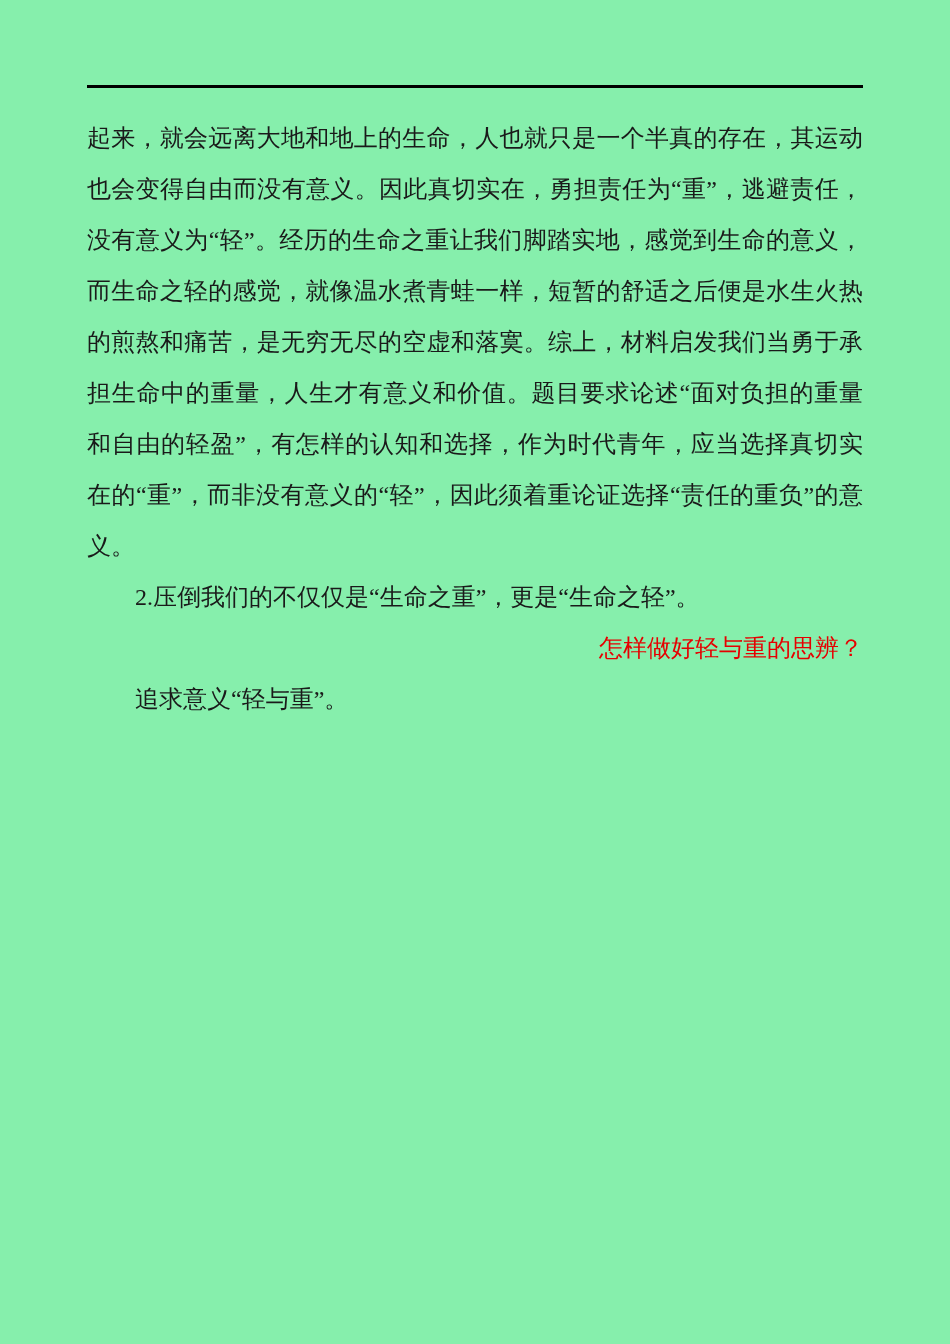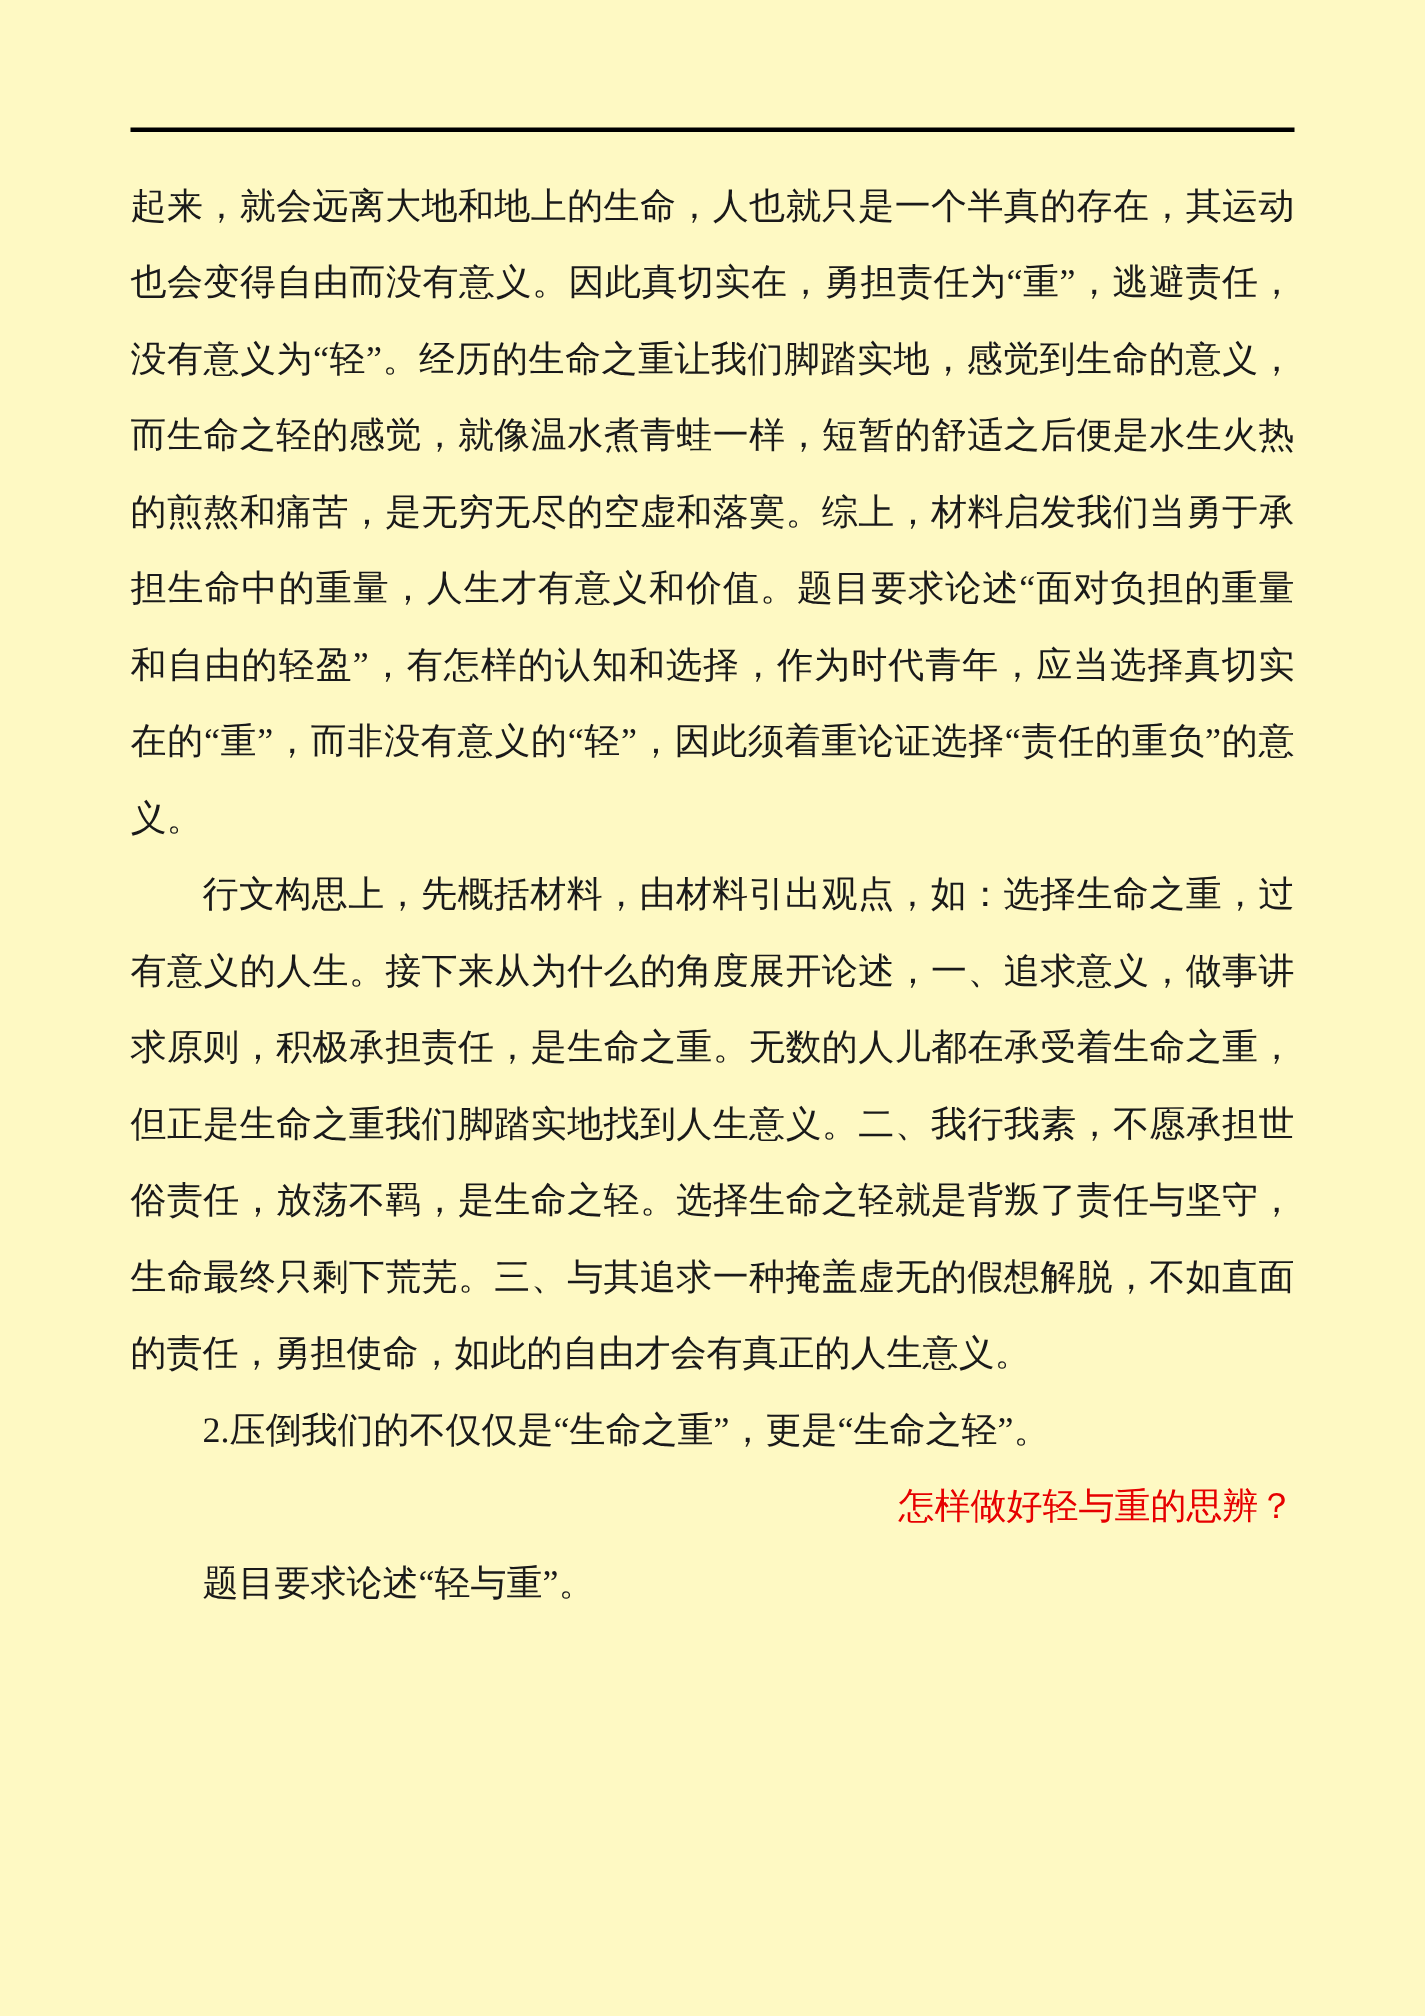--- a/index.html
+++ b/index.html
@@ -8,21 +8,21 @@
   body {
     width: 950px;
     height: 1344px;
     position: relative;
     overflow: hidden;
     font-family: "Liberation Serif", "DejaVu Serif", serif;
   }
   .page {
     position: absolute;
     inset: 0;
-    background: #fef9c3;
+    background: #86efac;
   }
   .header-rule {
     position: absolute;
     left: 87px;
     top: 85px;
     width: 776px;
     height: 0;
     border-top: 3px solid #000000;
   }
   .content {
@@ -44,18 +44,17 @@
     font-weight: normal;
   }
 </style>
 </head>
 <body>
 
 <div class="page">
   <div class="header-rule"></div>
   <div class="content" id="doc-body">
       <div class="para">起来，就会远离大地和地上的生命，人也就只是一个半真的存在，其运动也会变得自由而没有意义。因此真切实在，勇担责任为“重”，逃避责任，没有意义为“轻”。经历的生命之重让我们脚踏实地，感觉到生命的意义，而生命之轻的感觉，就像温水煮青蛙一样，短暂的舒适之后便是水生火热的煎熬和痛苦，是无穷无尽的空虚和落寞。综上，材料启发我们当勇于承担生命中的重量，人生才有意义和价值。题目要求论述“面对负担的重量和自由的轻盈”，有怎样的认知和选择，作为时代青年，应当选择真切实在的“重”，而非没有意义的“轻”，因此须着重论证选择“责任的重负”的意义。</div>
-      <div class="para indent">行文构思上，先概括材料，由材料引出观点，如：选择生命之重，过有意义的人生。接下来从为什么的角度展开论述，一、追求意义，做事讲求原则，积极承担责任，是生命之重。无数的人儿都在承受着生命之重，但正是生命之重我们脚踏实地找到人生意义。二、我行我素，不愿承担世俗责任，放荡不羁，是生命之轻。选择生命之轻就是背叛了责任与坚守，生命最终只剩下荒芜。三、与其追求一种掩盖虚无的假想解脱，不如直面的责任，勇担使命，如此的自由才会有真正的人生意义。</div>
       <div class="para indent">2.压倒我们的不仅仅是“生命之重”，更是“生命之轻”。</div>
       <div class="para heading" style="color: rgb(230, 0, 0);">怎样做好轻与重的思辨？</div>
-      <div class="para indent">题目要求论述“轻与重”。</div>
+      <div class="para indent">追求意义“轻与重”。</div>
     </div>
 </div>
 
 </body></html>

